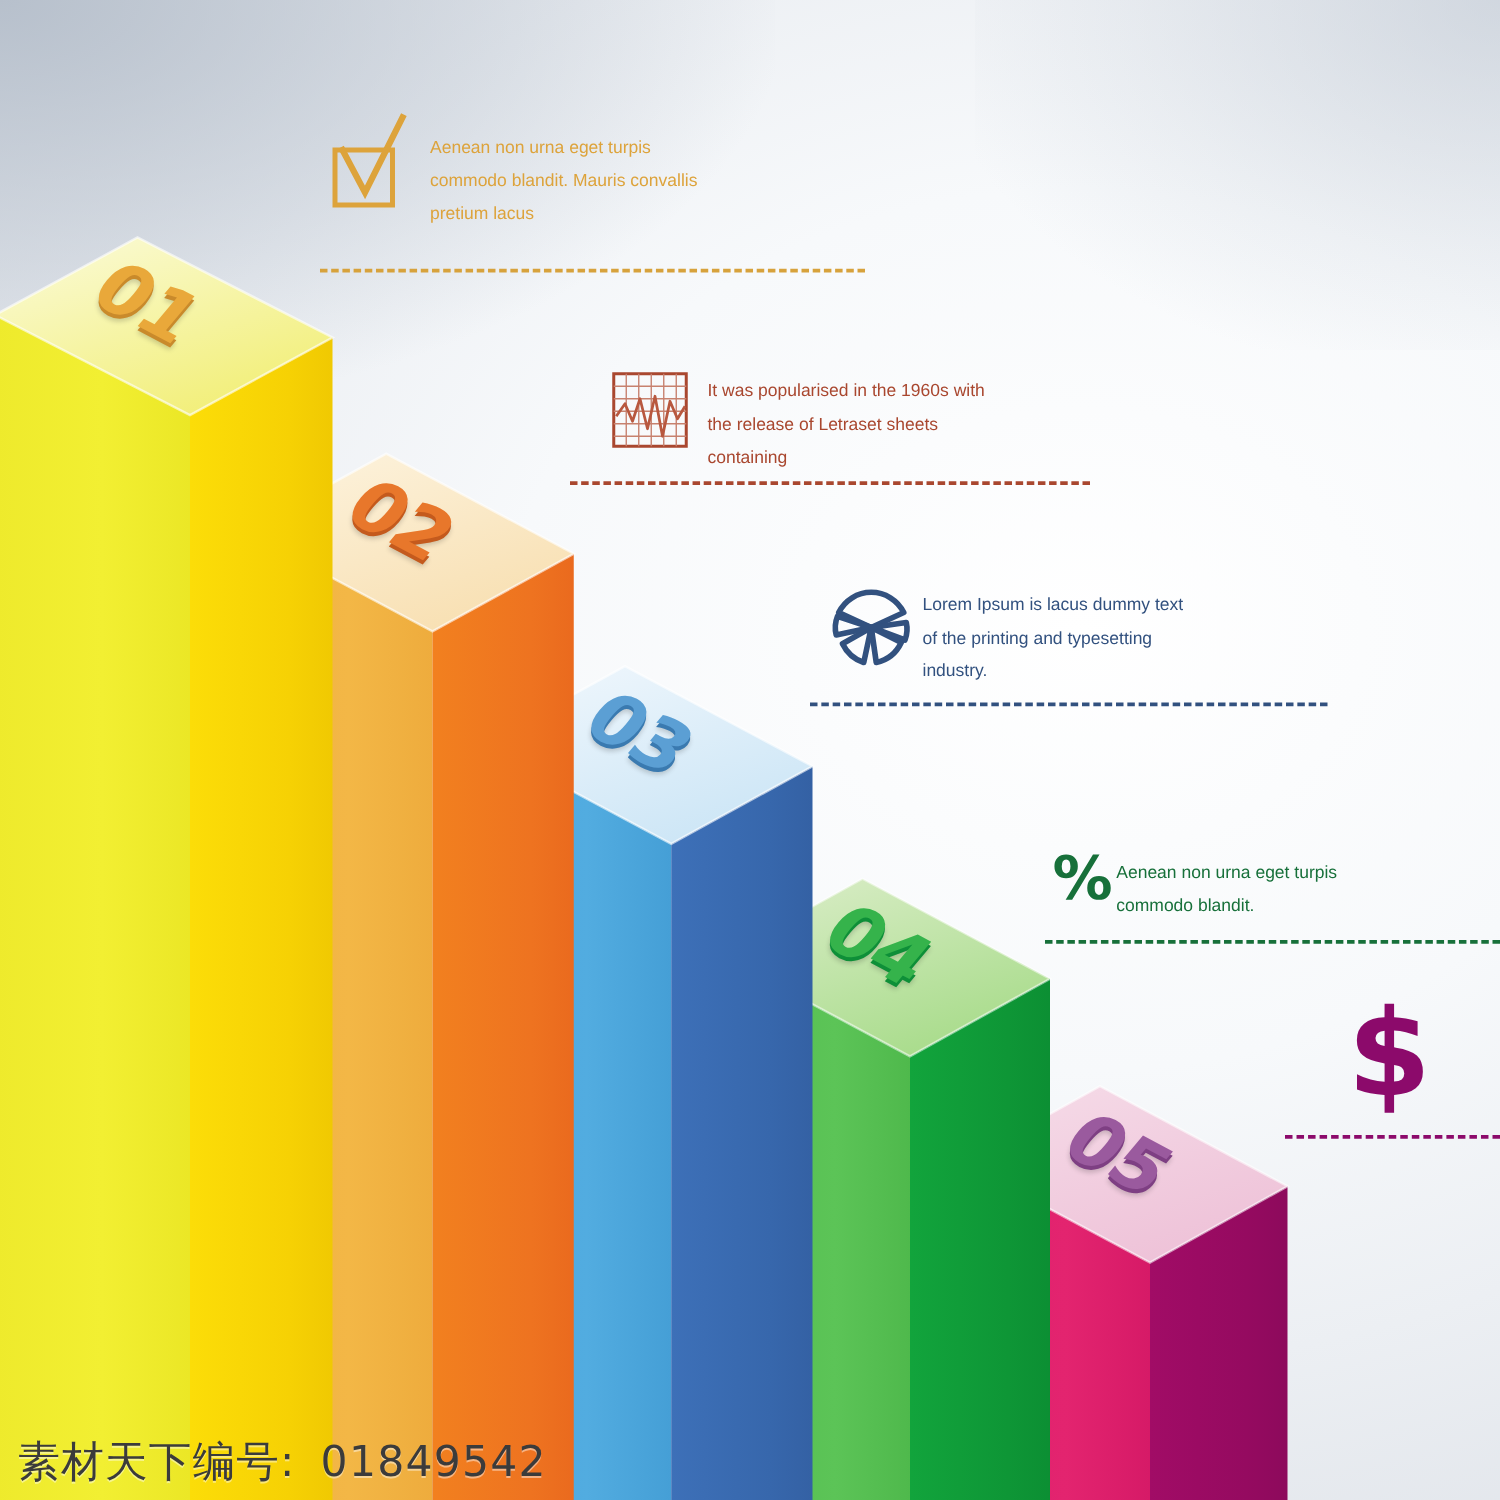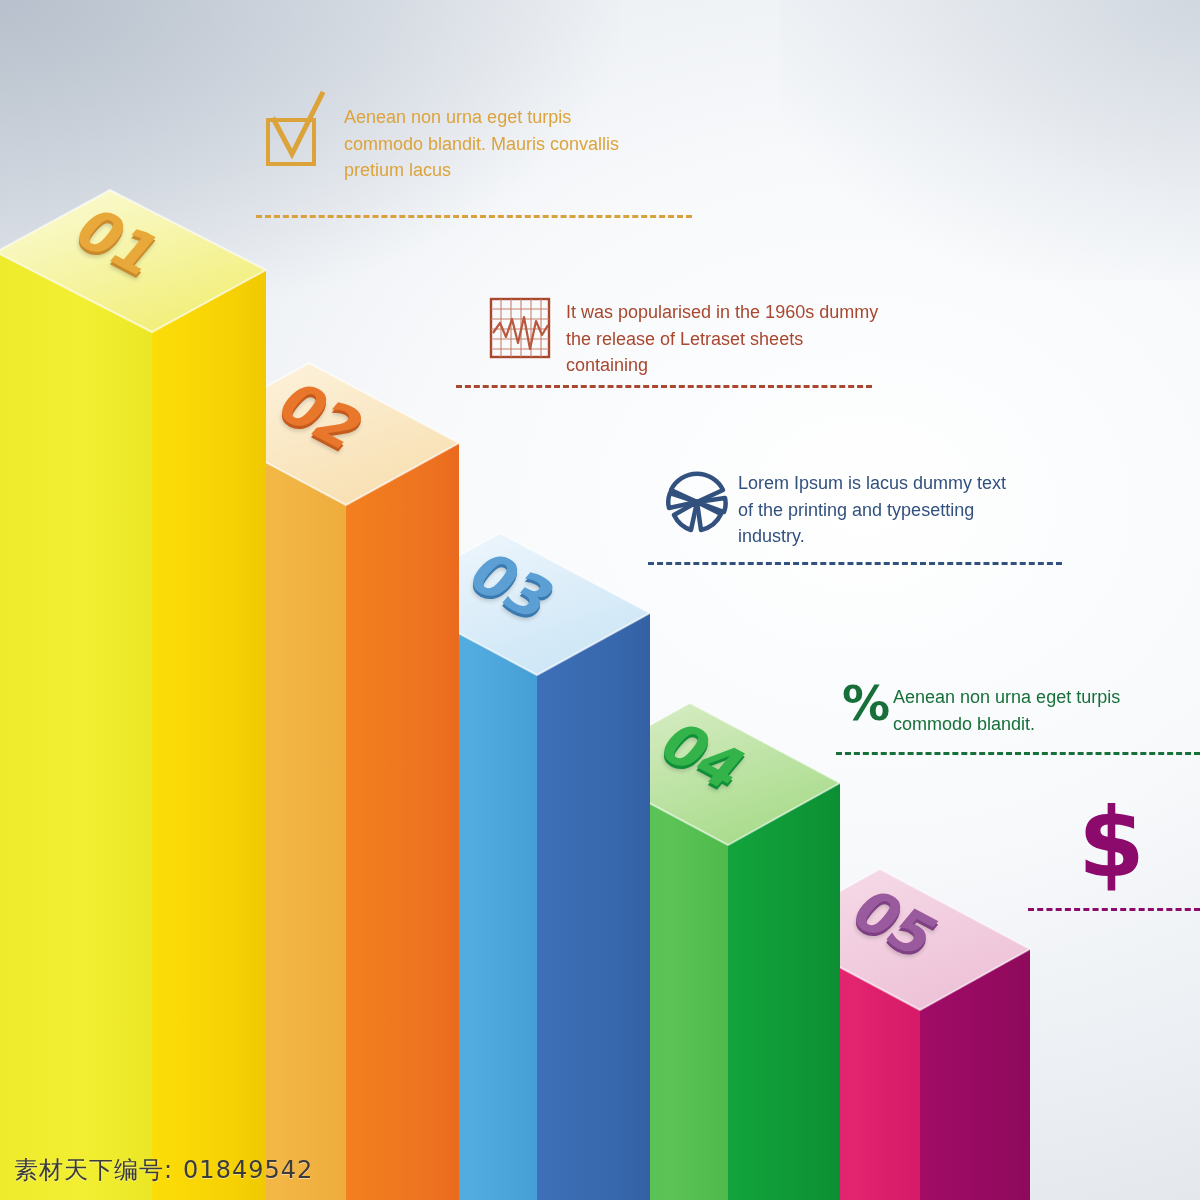--- a/index.html
+++ b/index.html
@@ -32,46 +32,46 @@
     font-weight:bold;
     letter-spacing:-1px;
     white-space:nowrap;
     transform-origin:50% 50%;
     user-select:none;
   }
 
   
   .callout { position:absolute; }
   .callout .txt {
-    font-size:18px;
+    font-size:14px;
     line-height:26.5px;
     white-space:pre-line;
   }
   .dash {
     position:absolute;
     height:0;
     border-top-width:3px;
     border-top-style:dashed;
   }
   .ico { position:absolute; }
 
   
   #watermark {
     position:absolute; left:0; bottom:0; width:1200px; height:60px;
     display:flex; align-items:center;
     padding-left:14px;
     font-family:"DejaVu Sans", sans-serif;
-    font-size:24px;
+    font-size:34px;
     color:#3b3b3b;
     text-shadow:0 1px 0 rgba(255,255,255,.45);
     letter-spacing:1px;
     z-index:40;
     pointer-events:none;
   }
-  #watermark .wm-num { margin-left:10px; }
+  #watermark .wm-num { margin-left:20px; }
   #watermark .wm-site { margin:0 10px; }
 </style>
 </head>
 <body>
 
 <div class="vig-tl"></div>
 <div class="vig-bl"></div>
 <div class="vig-tr"></div>
 
 <div id="stage">
@@ -228,21 +228,21 @@
           <line x1="2" y1="42" x2="60" y2="42"></line>
         <line x1="2" y1="52" x2="60" y2="52"></line>
         <line x1="12" y1="2" x2="12" y2="60"></line>
           <line x1="22" y1="2" x2="22" y2="60"></line>
         <line x1="32" y1="2" x2="32" y2="60"></line>
           <line x1="42" y1="2" x2="42" y2="60"></line>
         <line x1="52" y1="2" x2="52" y2="60"></line>
       </g>
       <polyline points="4,36 11,26 17,40 23,22 29,46 35,20 41,52 47,24 53,38 59,28" fill="none" stroke="#b8583f" stroke-width="2.2" stroke-linejoin="round"></polyline>
     </svg>
-    <div class="txt" style="left:566px; top:299px; position:absolute; width:420px; color:#a9472f;">It was popularised in the 1960s dummy
+    <div class="txt" style="left:566px; top:299px; position:absolute; width:420px; color:#a9472f;">It was popularised in the 1960s with
 the release of Letraset sheets
 containing</div>
     <div class="dash" style="left:456px; top:385px; width:416px; border-top-color:#a9472f;"></div>
   </div>
 
   <div class="callout">
     <svg class="ico" style="left:661px; top:468px;" width="72" height="72" viewBox="0 0 72 72">
       <g fill="none" stroke="#32517f" stroke-width="4.5" stroke-linejoin="round">
         <path d="M36 34 L10 22 A29 29 0 0 1 62 22 Z"></path>
         <path d="M36 34 L60 46 A29 29 0 0 1 40 62 Z"></path>

